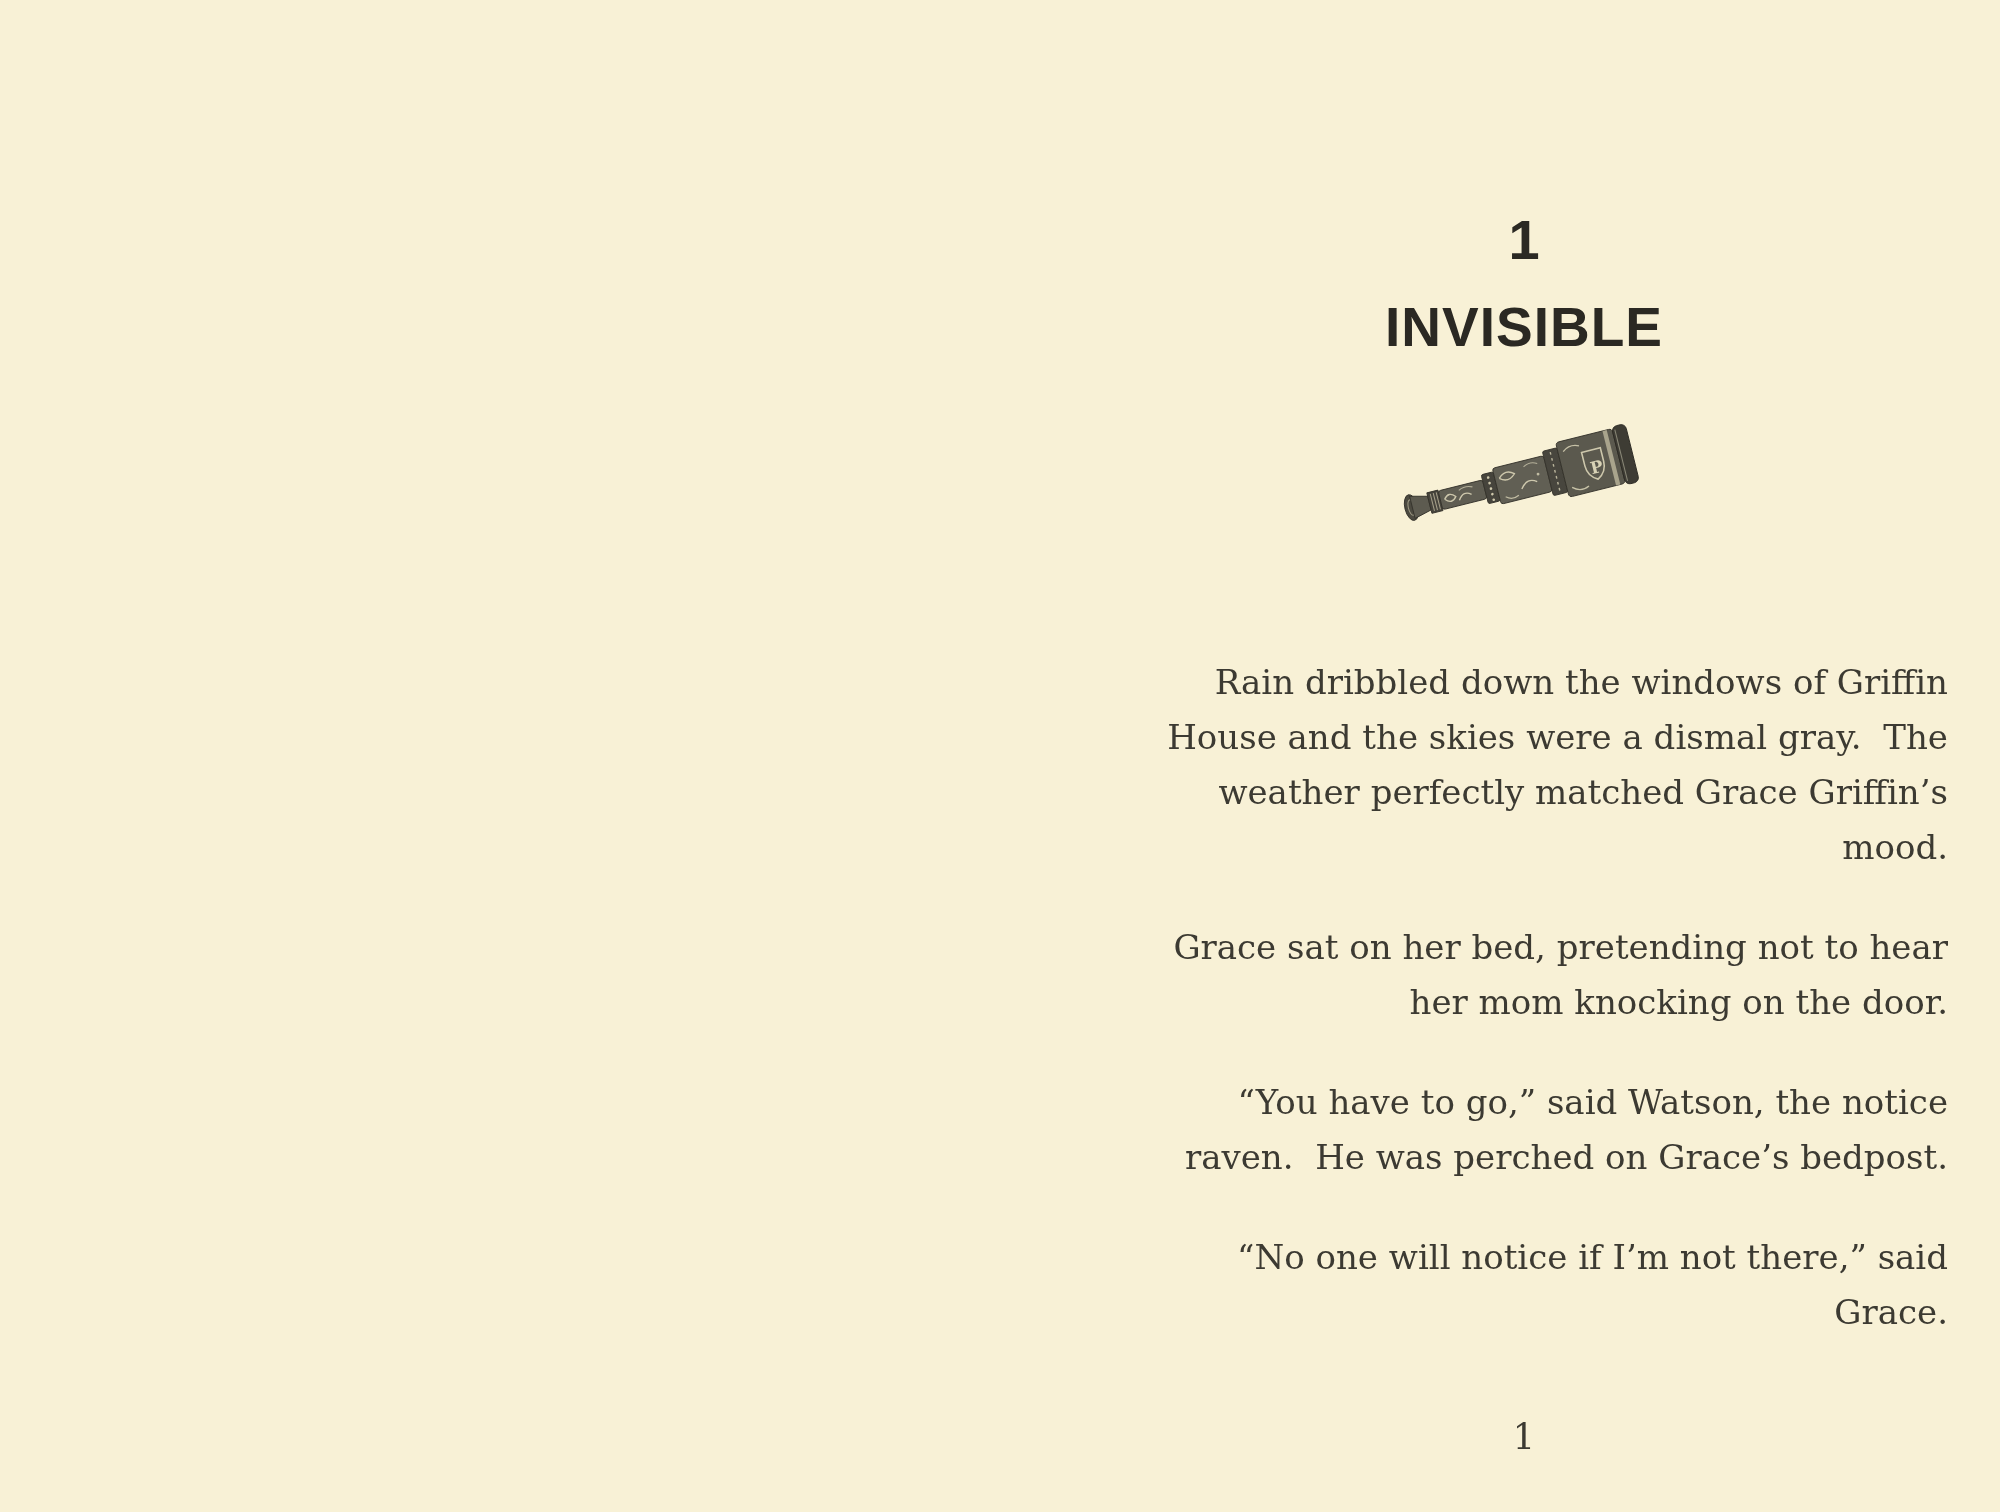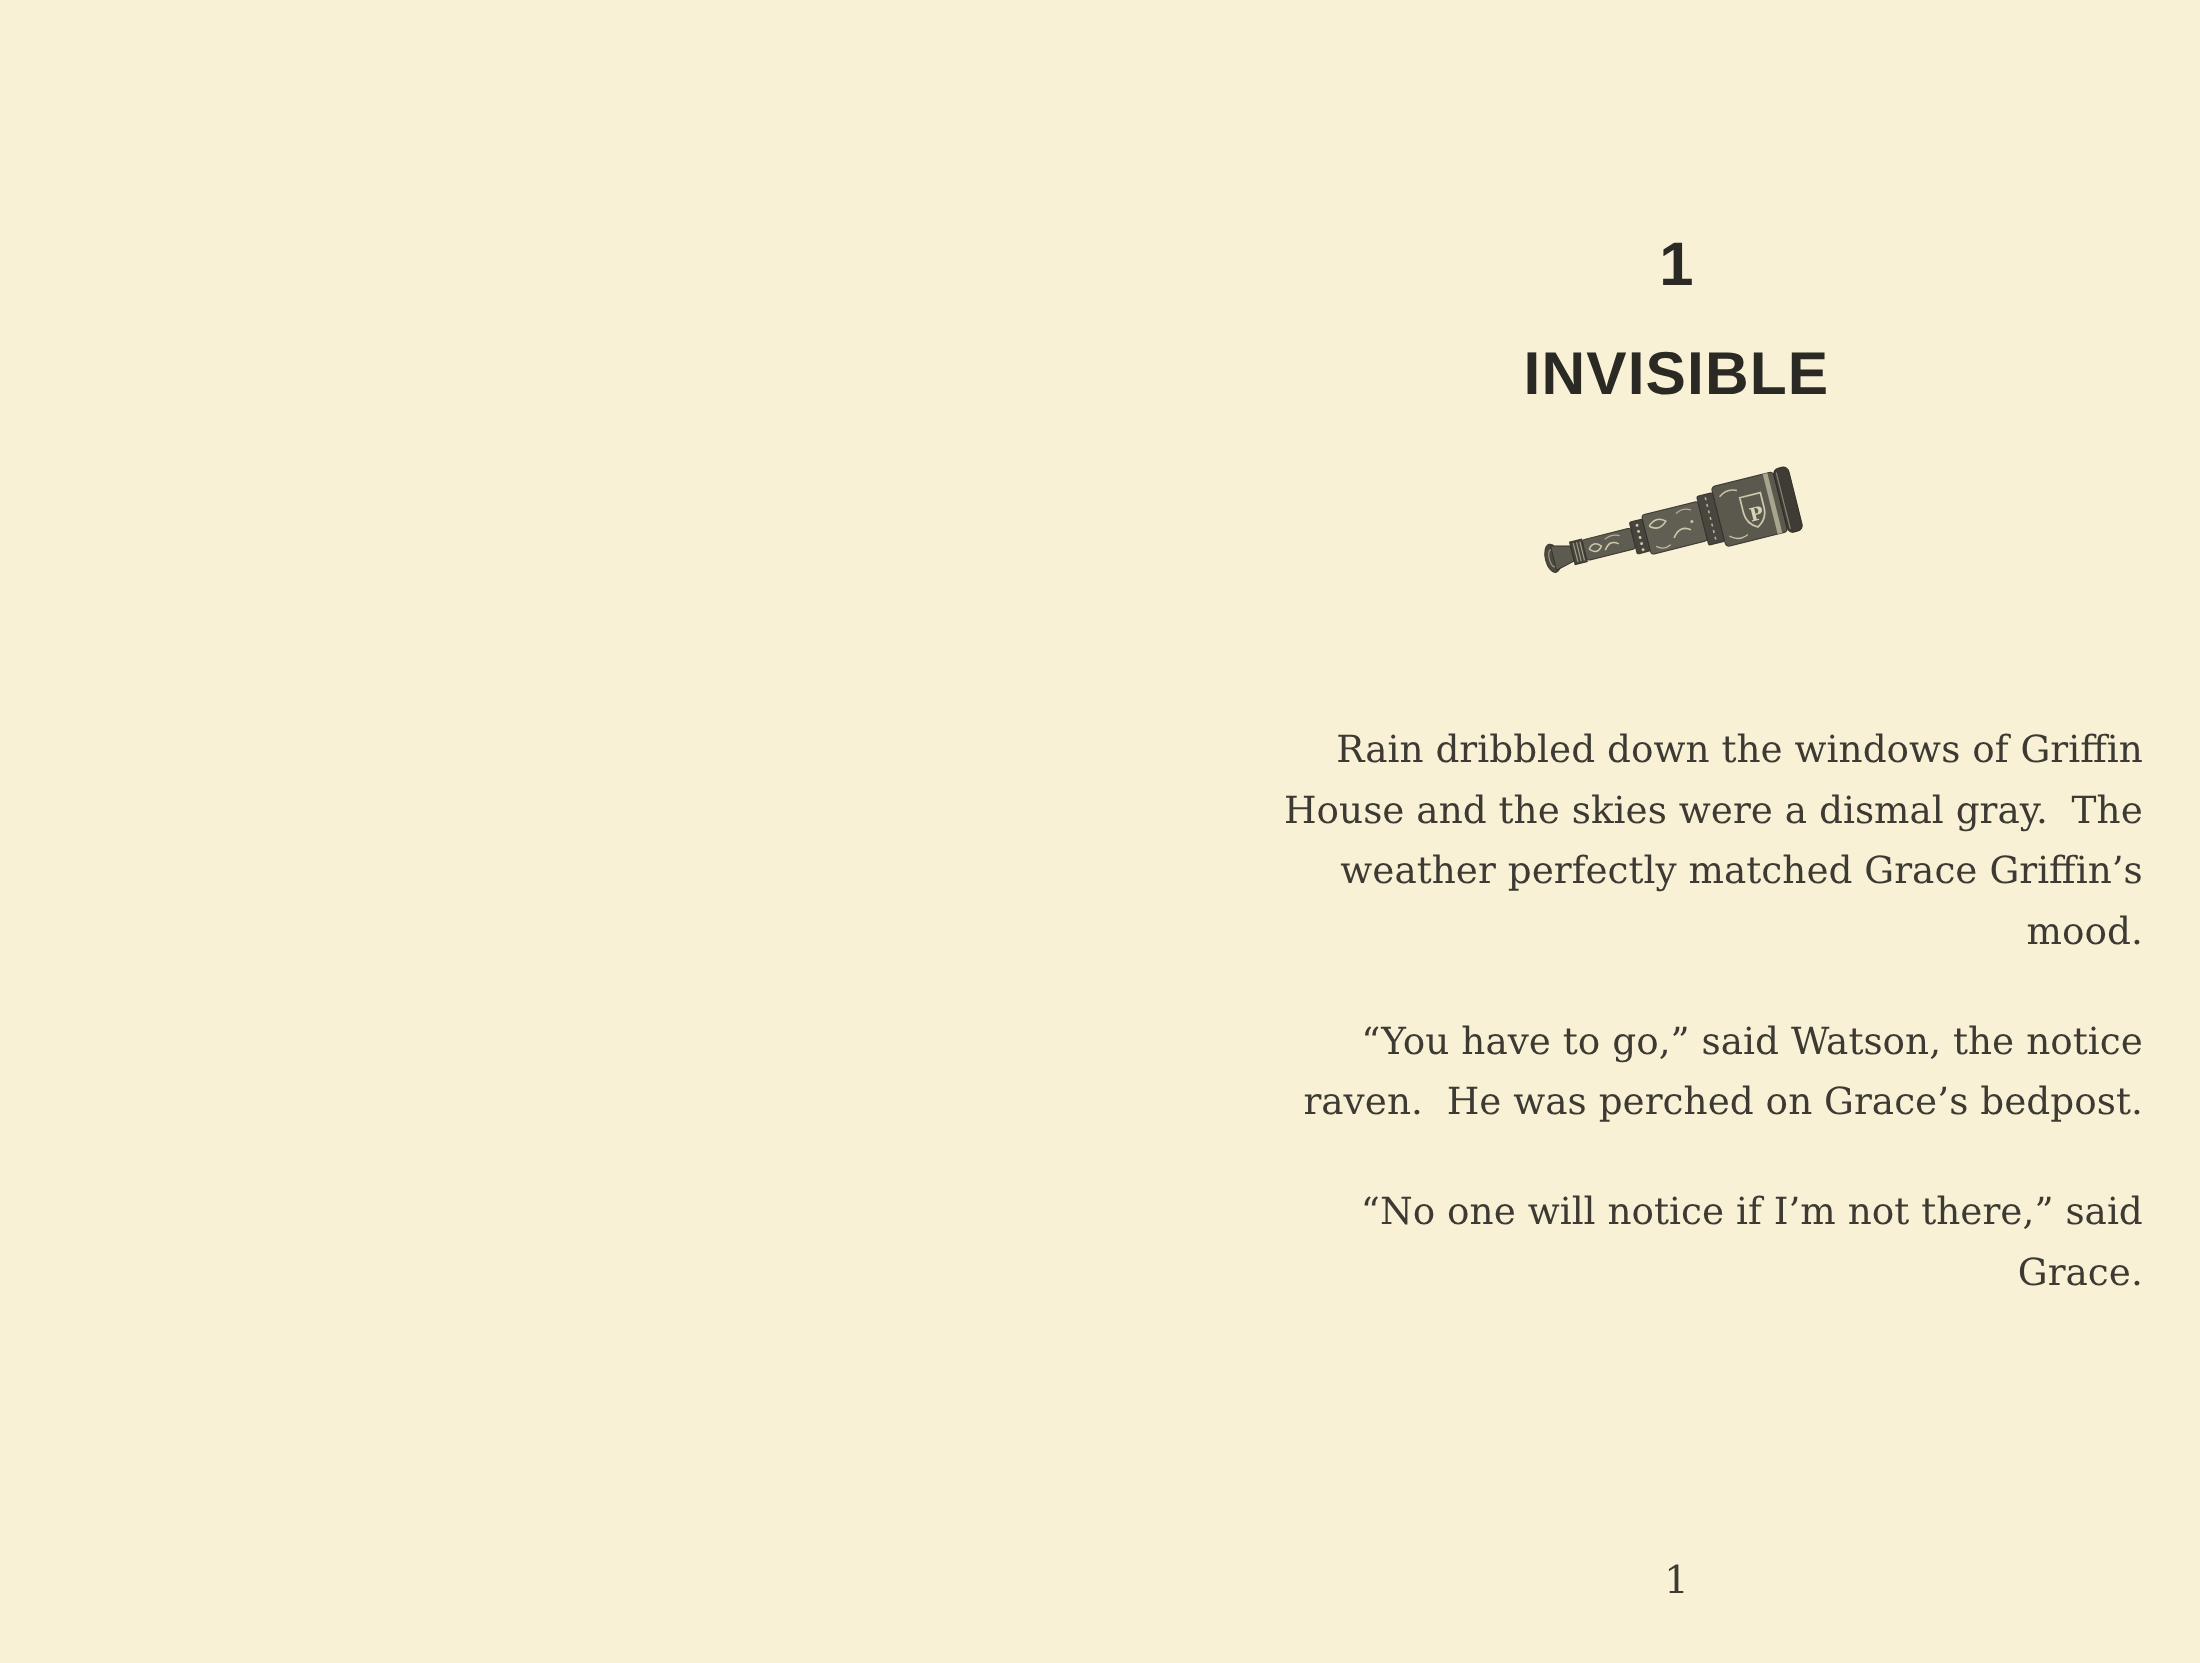--- a/index.html
+++ b/index.html
@@ -16,21 +16,21 @@
   .right-page { left: 1118px; width: 812px; }
 
   .chapter-number {
     position: absolute; top: 212px; left: 0; width: 100%;
     text-align: center;
     font-family: "Liberation Sans", sans-serif;
     font-weight: bold; font-size: 56px; line-height: 1;
     color: #2b2923;
   }
   .chapter-title {
-    position: absolute; top: 312px; left: 0; width: 100%;
+    position: absolute; top: 300px; left: 0; width: 100%;
     margin: 0;
     text-align: center;
     font-family: "Liberation Sans", sans-serif;
     font-weight: bold; font-size: 55px; line-height: 1;
     letter-spacing: 1px;
     color: #2b2923;
   }
   .illustration {
     position: absolute; top: 418px; left: 50%;
     transform: translateX(-50%);
@@ -109,20 +109,22 @@
 
         <rect x="256" y="36" width="16" height="68" rx="6" fill="#3e3c34" stroke="#2c2a24" stroke-width="1"></rect>
         <line x1="259" y1="40" x2="259" y2="100" stroke="#a9a692" stroke-width="1.2" opacity="0.7"></line>
       </g>
     </svg>
 
     <div class="body-text" style="color: rgb(60, 58, 50);">
       <p>Rain dribbled down the windows of Griffin
 House and the skies were a dismal gray.  The
 weather perfectly matched Grace Griffin’s mood.</p>
+      <p class="indent">Grace sat on her bed, pretending not to hear
+her mom knocking on the door.</p>
       <p class="indent">“You have to go,” said Watson, the notice
 raven.  He was perched on Grace’s bedpost.</p>
       <p class="indent">“No one will notice if I’m not there,” said
 Grace.</p>
     </div>
 
     <div class="page-number" style="color: rgb(60, 58, 50);">1</div>
 
   </div>
 </div>

